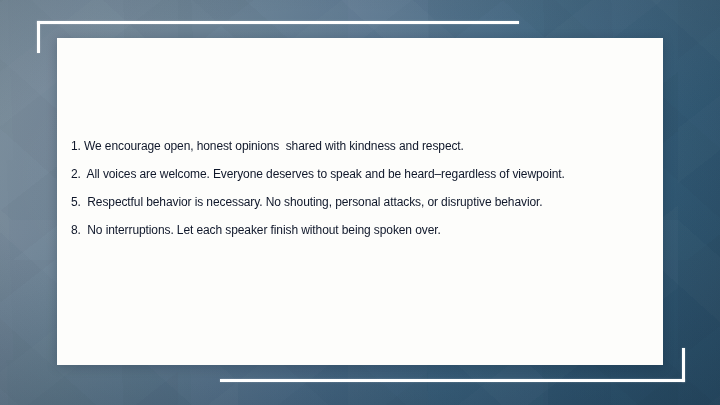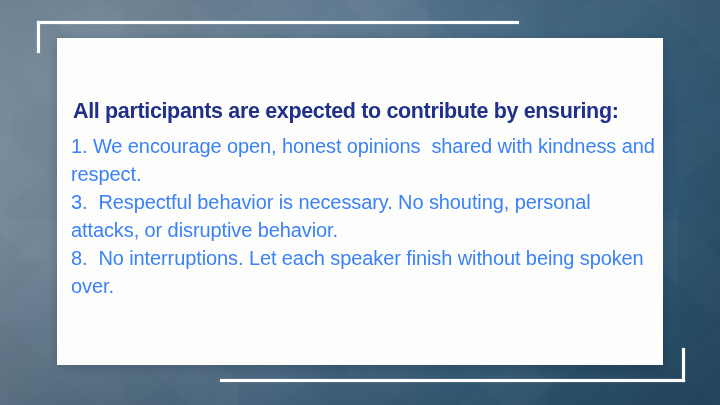--- a/index.html
+++ b/index.html
@@ -112,22 +112,22 @@
     position: absolute;
     left: 14px;
     top: 94px;
     right: 8px;
     margin: 0;
     padding: 0;
     list-style: none;
   }
 
   .rule-item {
-    color: #3b82f6;
-    font-size: 20px;
+    color: #0f172a;
+    font-size: 12px;
     line-height: 28px;
     letter-spacing: -0.1px;
     margin: 0 0 0 0;
     white-space: pre-wrap;
   }
 </style>
 </head>
 <body>
 
 <div id="slide">
@@ -137,23 +137,23 @@
   <div class="bg-facets"></div>
   <div class="bg-vignette"></div>
 
   <div class="bracket soft" id="bracket-tl-h"></div>
   <div class="bracket soft" id="bracket-tl-v"></div>
   <div class="bracket soft" id="bracket-br-h"></div>
   <div class="bracket soft" id="bracket-br-v"></div>
 
   <div id="card">
 
-    <h1 id="slide-title">All participants are expected to contribute by ensuring:</h1>
 
     <ul id="rules-list">
       <li class="rule-item">1. We encourage open, honest opinions  shared with kindness and respect.</li>
-      <li class="rule-item">3.  Respectful behavior is necessary. No shouting, personal attacks, or disruptive behavior.</li>
+      <li class="rule-item">2.  All voices are welcome. Everyone deserves to speak and be heard–regardless of viewpoint.</li>
+      <li class="rule-item">5.  Respectful behavior is necessary. No shouting, personal attacks, or disruptive behavior.</li>
       <li class="rule-item">8.  No interruptions. Let each speaker finish without being spoken over.</li>
     </ul>
 
   </div>
 
 </div>
 
 </body></html>

